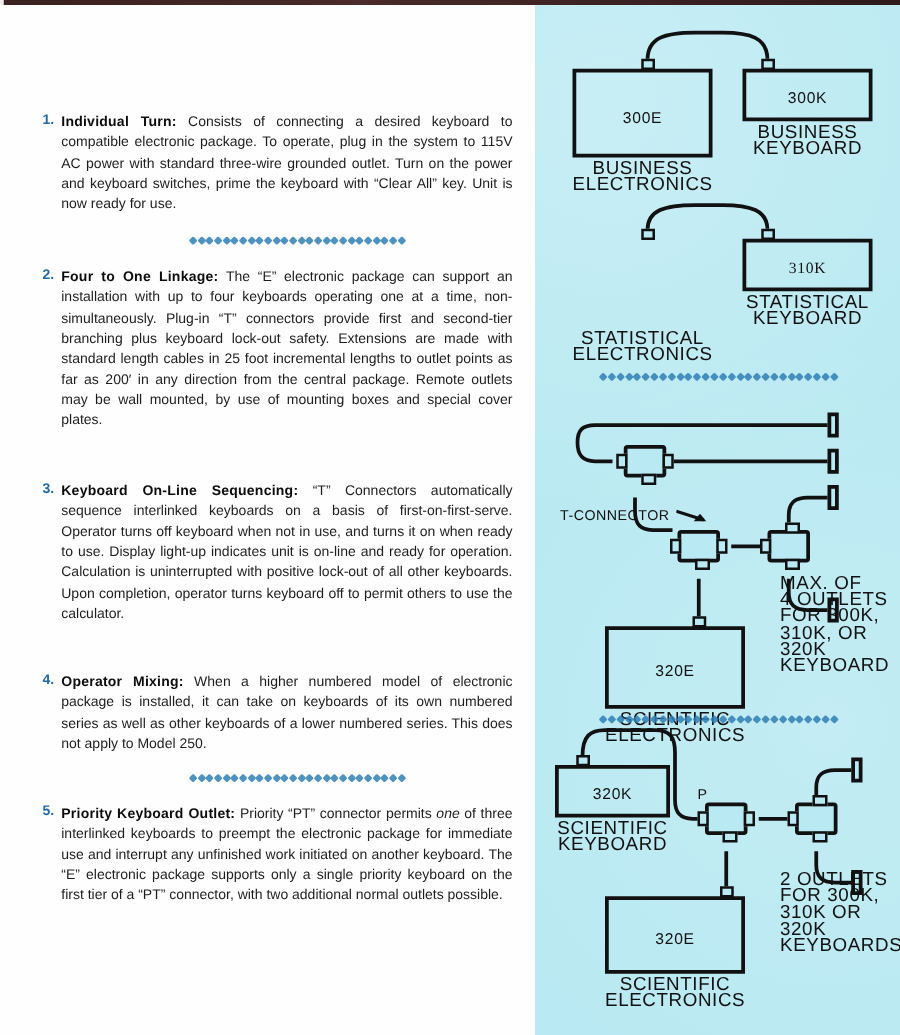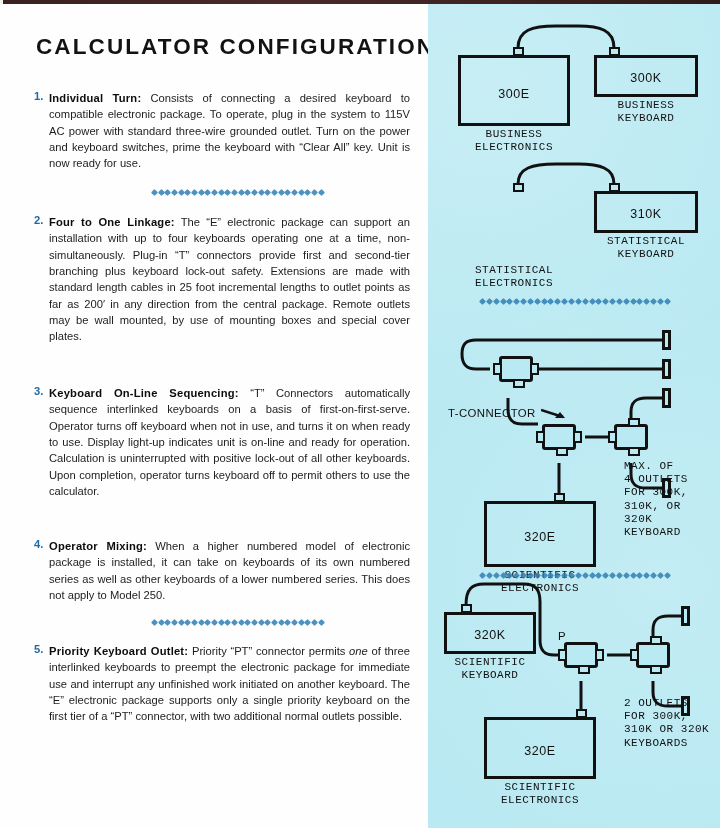--- a/index.html
+++ b/index.html
@@ -56,22 +56,22 @@
       radial-gradient(circle at 80% 70%, rgba(255,255,255,.15), transparent 50%);
     pointer-events:none;}
   .right-panel-edge{position:absolute;left:428px;top:4px;width:2px;height:824px;
     background:#d7f2f7;}
 
   
   .unit-box{position:absolute;border:3px solid #111;background:transparent;
     box-sizing:border-box;}
   .unit-label-in{position:absolute;width:100%;text-align:center;
     font-size:12.5px;color:#111;letter-spacing:.6px;}
-  .cap{position:absolute;font-size:11px;line-height:13.2px;color:#111;
-    letter-spacing:.5px;white-space:pre-line;font-family:Liberation Mono, monospace;}
+  .cap{position:absolute;font-size:15px;line-height:13.2px;color:#111;
+    letter-spacing:.5px;white-space:pre-line;}
   .cap.center{text-align:center;}
 
   
   .plug{position:absolute;width:11px;height:9px;border:2.5px solid #111;
     box-sizing:border-box;background:#b9e9f2;}
 
   
   .outlet{position:absolute;width:9px;height:20px;border:3px solid #111;
     box-sizing:border-box;background:#b9e9f2;}
 
@@ -93,21 +93,20 @@
 </head>
 <body>
 
 <div id="page">
 
   <div class="scan-edge-top"></div>
   <div class="scan-edge-left"></div>
 
   <div class="left-col">
 
-    <div class="page-title">CALCULATOR CONFIGURATION</div>
 
     <div class="para" style="top:86px;">
       <span class="num">1.</span>
       <div class="body"><b>Individual Turn:</b><span> Consists of connecting a desired keyboard to compatible electronic package.  To operate, plug in the system to 115V AC power with standard three-wire grounded outlet.  Turn on the power and keyboard switches, prime the keyboard with “Clear All” key.  Unit is now ready for use.</span></div>
     </div>
     <div class="divider" style="left:152px;top:184px;width:172px;">
       <i></i>
         <i></i>
         <i></i>
         <i></i>
@@ -233,21 +232,21 @@
     </div>
     <div class="cap center" style="left:164px;top:95px;width:108px;">BUSINESS
 KEYBOARD</div>
 
     <div class="plug" style="left:85px;top:179px;"></div>
     <div class="cap center" style="left:30px;top:260px;width:112px;">STATISTICAL
 ELECTRONICS</div>
 
     <div class="plug" style="left:181px;top:179px;"></div>
     <div class="unit-box" style="left:166px;top:187px;width:104px;height:42px;">
-      <div class="unit-label-in" style="top:13px;">310K</div>
+      <div class="unit-label-in" style="top:13px;font-family:Liberation Serif, serif;">310K</div>
     </div>
     <div class="cap center" style="left:164px;top:231px;width:108px;">STATISTICAL
 KEYBOARD</div>
 
     <div class="divider" style="left:52px;top:293px;width:190px;">
       <i></i>
         <i></i>
         <i></i>
         <i></i>
         <i></i>

